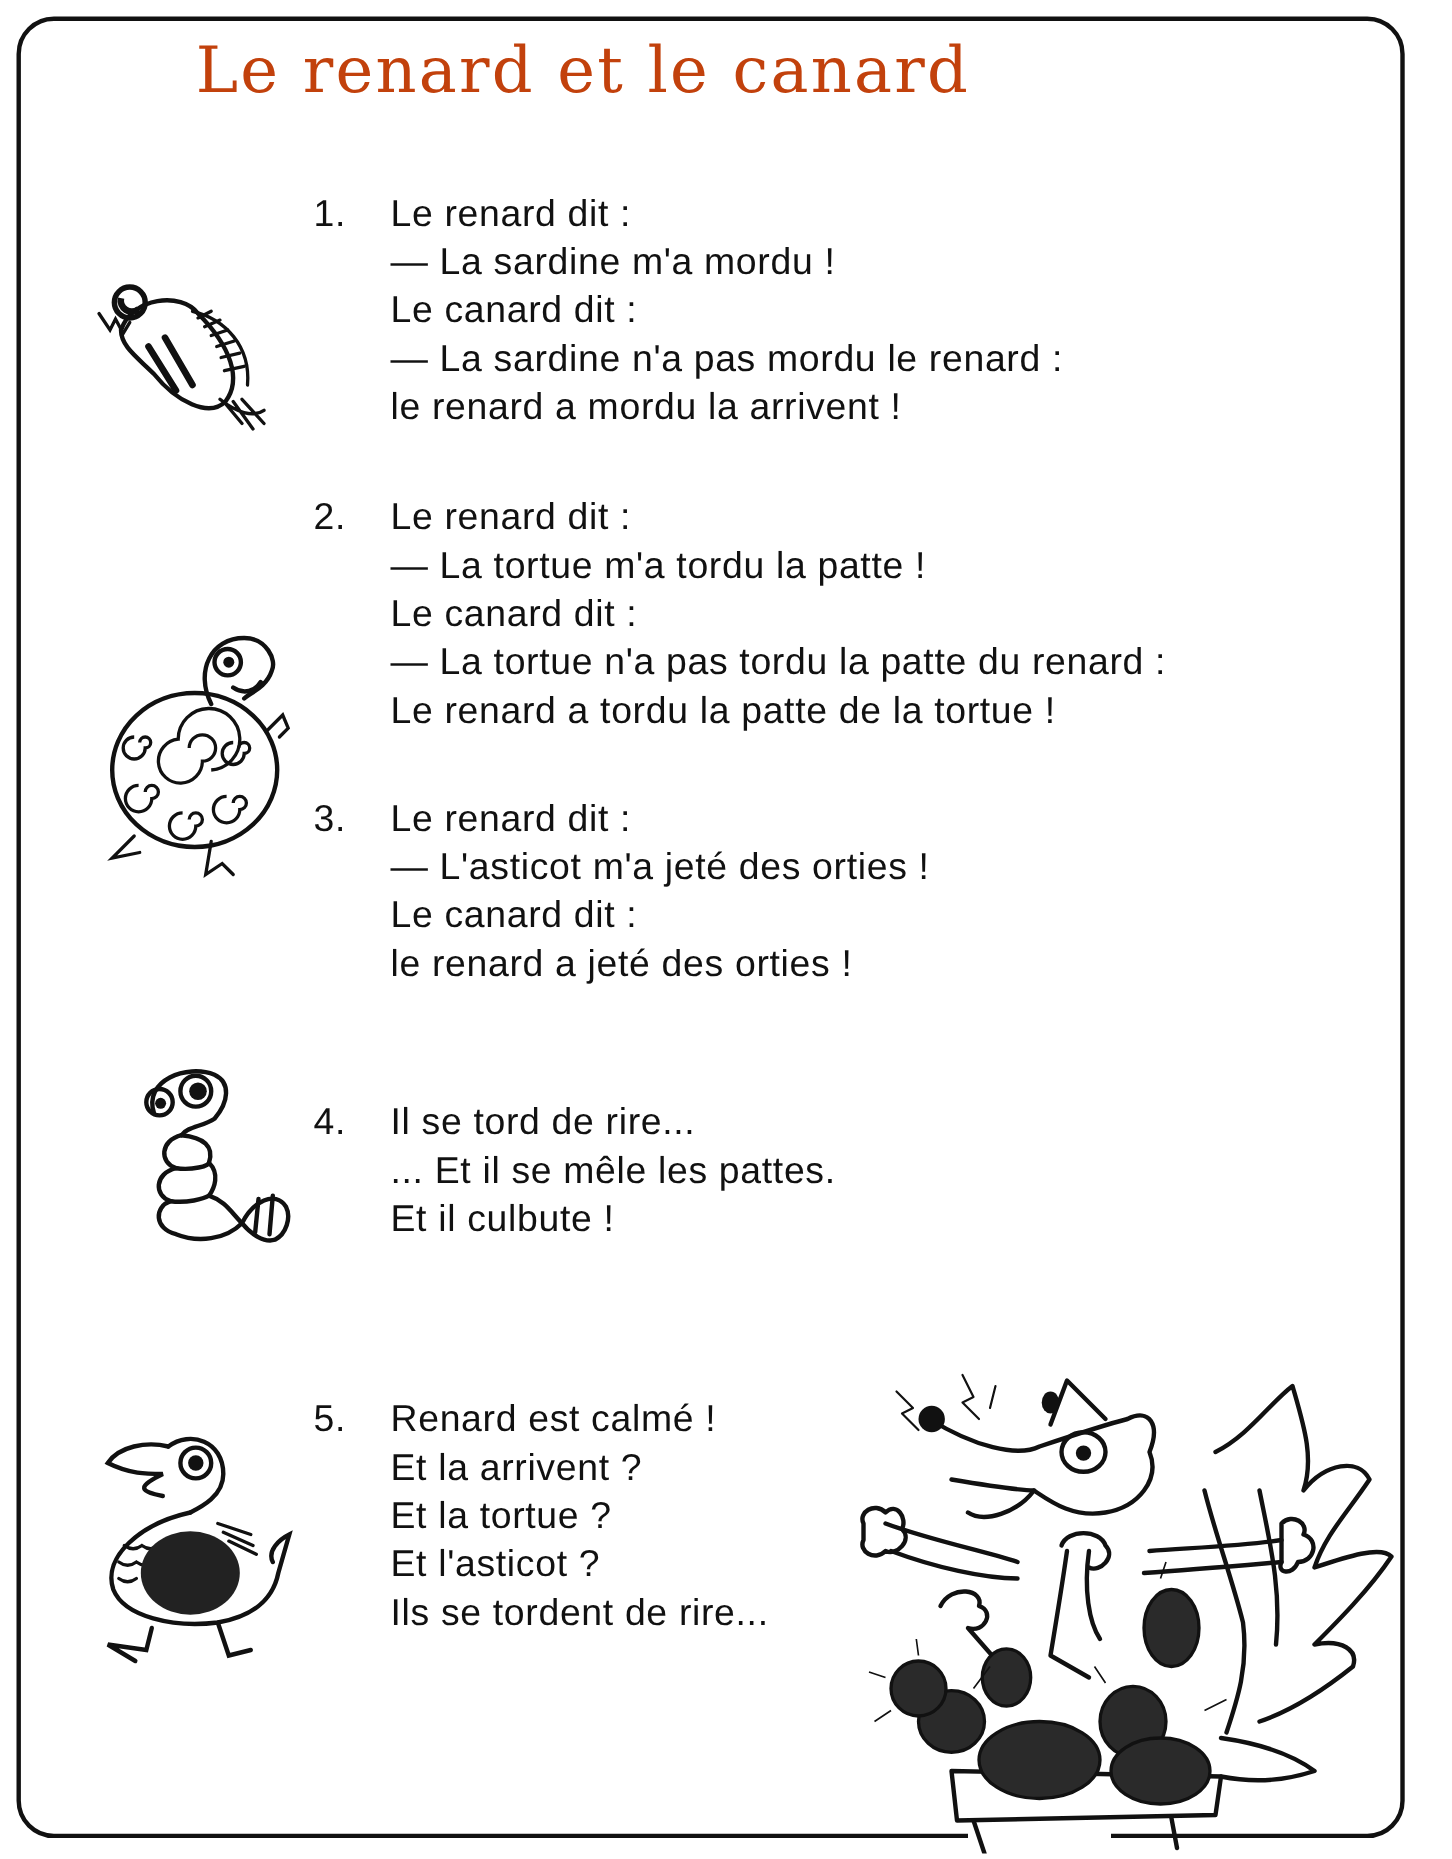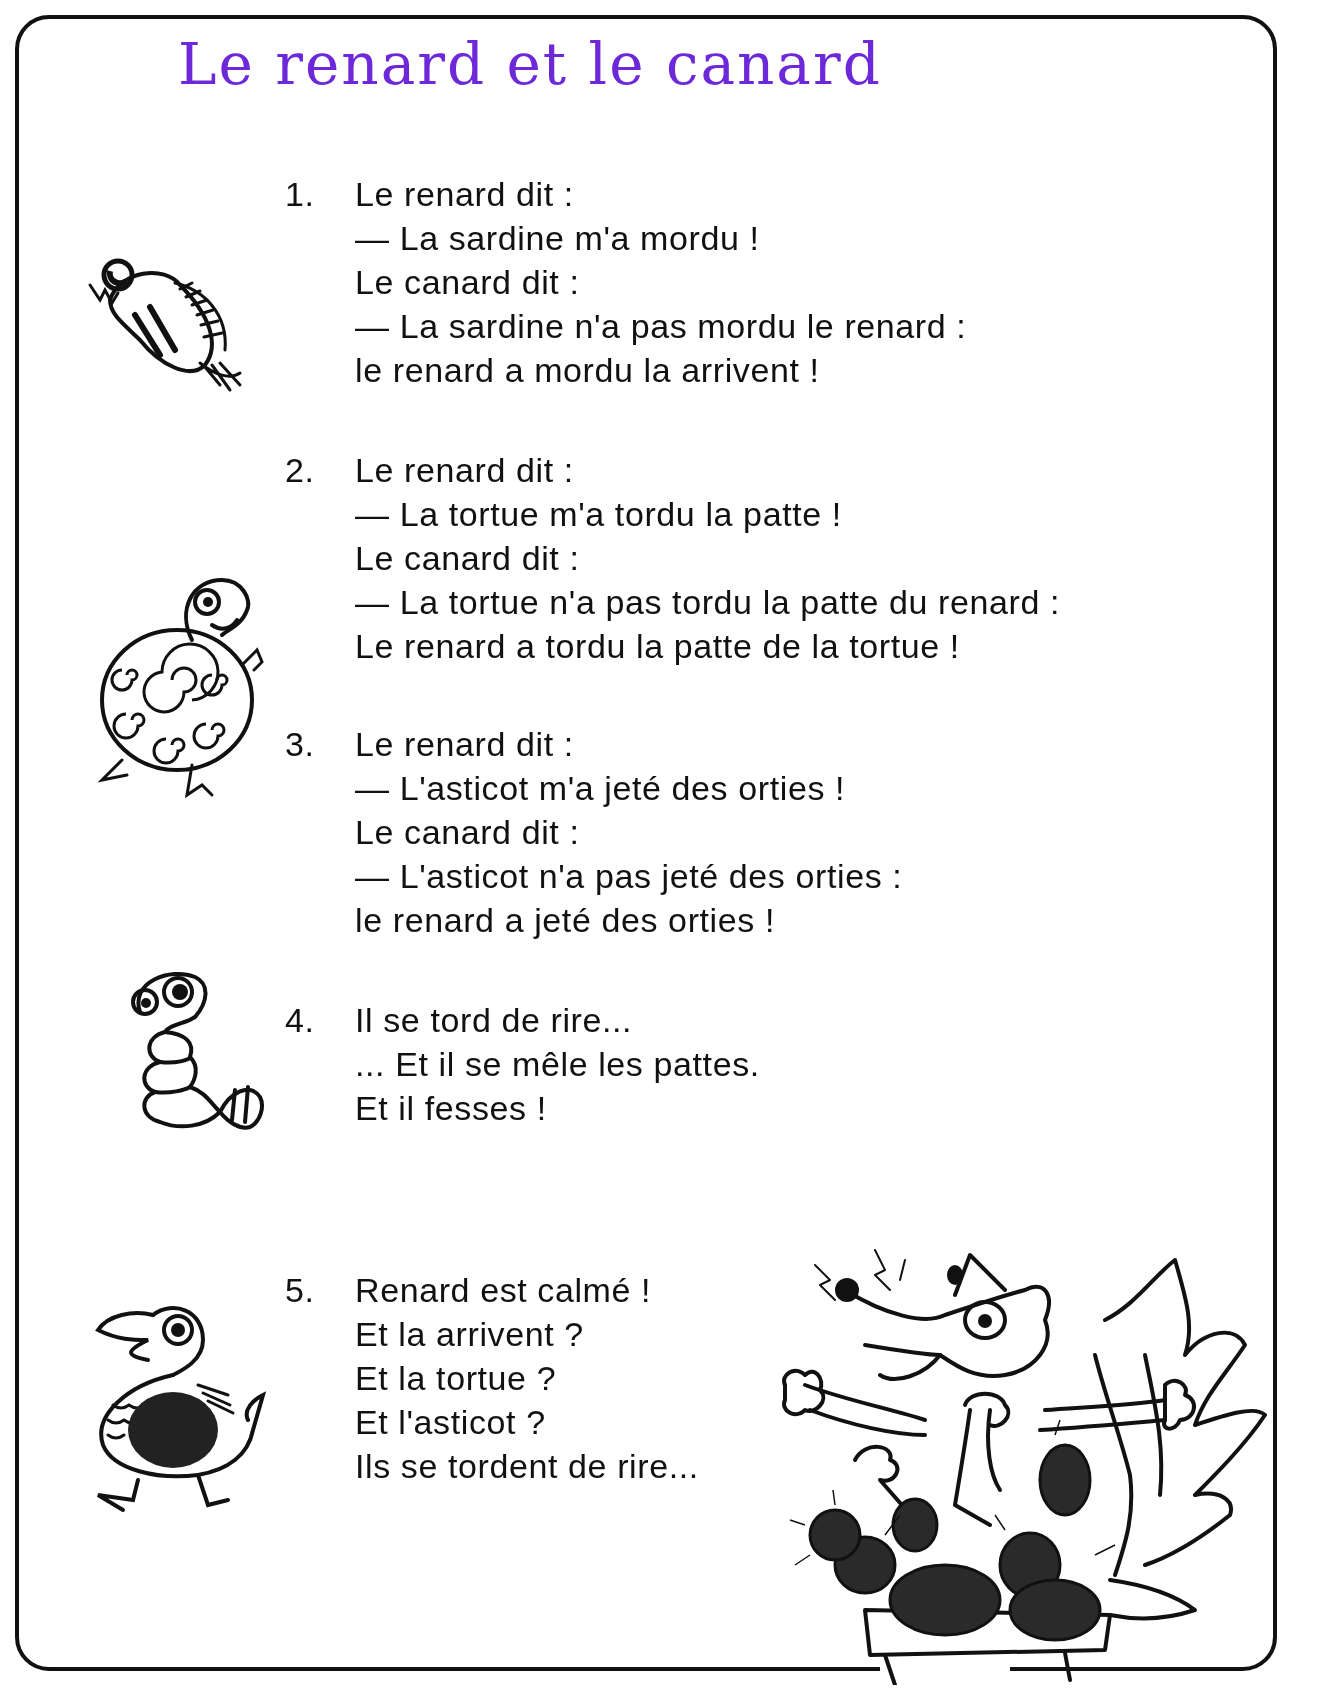--- a/index.html
+++ b/index.html
@@ -7,21 +7,21 @@
   .frame {
     position: absolute; left: 15px; top: 15px; width: 1262px; height: 1656px;
     border: 4px solid #111111; border-radius: 34px; box-sizing: border-box;
   }
   .frame-gap {
     position: absolute; left: 880px; top: 1660px; width: 130px; height: 20px; background: #ffffff;
   }
   .title {
     position: absolute; left: 178px; top: 30px;
     font-family: "DejaVu Serif", serif; font-size: 58px; letter-spacing: 2px; font-weight: normal;
-    color: #6d28d9; white-space: nowrap;
+    color: #c2410c; white-space: nowrap;
   }
   .stanza { position: absolute; left: 285px; font-family: "Liberation Sans", sans-serif; font-size: 34px; }
   .stanza .num { position: absolute; left: 0; top: 0; width: 50px; }
   .stanza .lines { position: absolute; left: 70px; top: 0; }
   .line { height: 44px; line-height: 44px; white-space: nowrap; letter-spacing: 0.6px; }
   .illus { position: absolute; }
   svg { display: block; }
 </style>
 </head>
 <body>
@@ -52,31 +52,30 @@
     <div class="line">Le renard a tordu la patte de la tortue !</div>
   </div>
 </div>
 
 <div class="stanza" style="top:722px;">
   <div class="num line">3.</div>
   <div class="lines">
     <div class="line">Le renard dit :</div>
     <div class="line">— L'asticot m'a jeté des orties !</div>
     <div class="line">Le canard dit :</div>
-    <div class="line">— L'asticot n'a pas jeté des orties :</div>
     <div class="line">le renard a jeté des orties !</div>
   </div>
 </div>
 
 <div class="stanza" style="top:998px;">
   <div class="num line">4.</div>
   <div class="lines">
     <div class="line">Il se tord de rire...</div>
     <div class="line">... Et il se mêle les pattes.</div>
-    <div class="line">Et il fesses !</div>
+    <div class="line">Et il culbute !</div>
   </div>
 </div>
 
 <div class="stanza" style="top:1268px;">
   <div class="num line">5.</div>
   <div class="lines">
     <div class="line">Renard est calmé !</div>
     <div class="line">Et la arrivent ?</div>
     <div class="line">Et la tortue ?</div>
     <div class="line">Et l'asticot ?</div>

